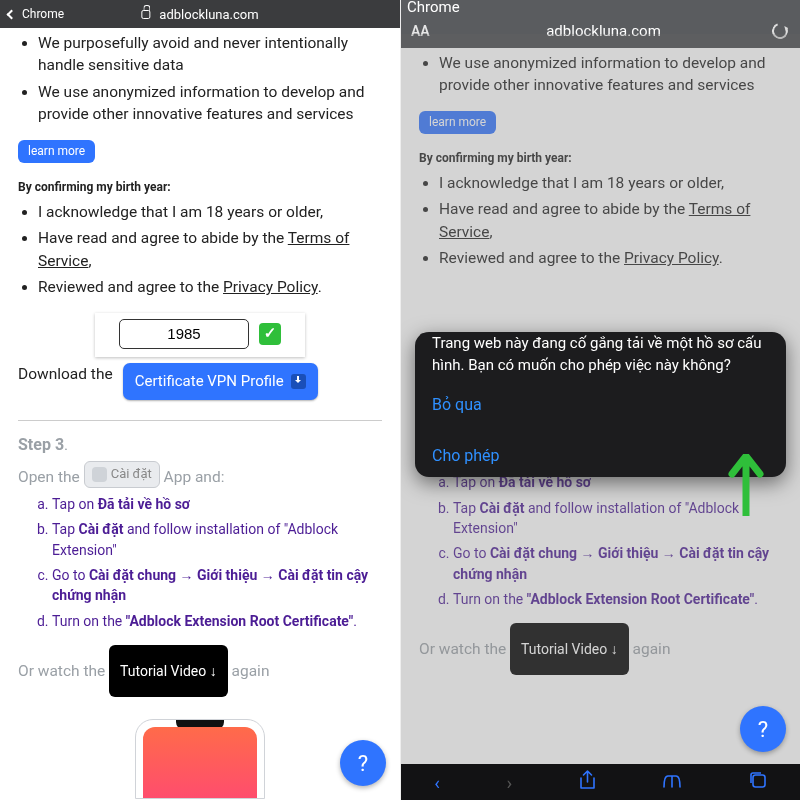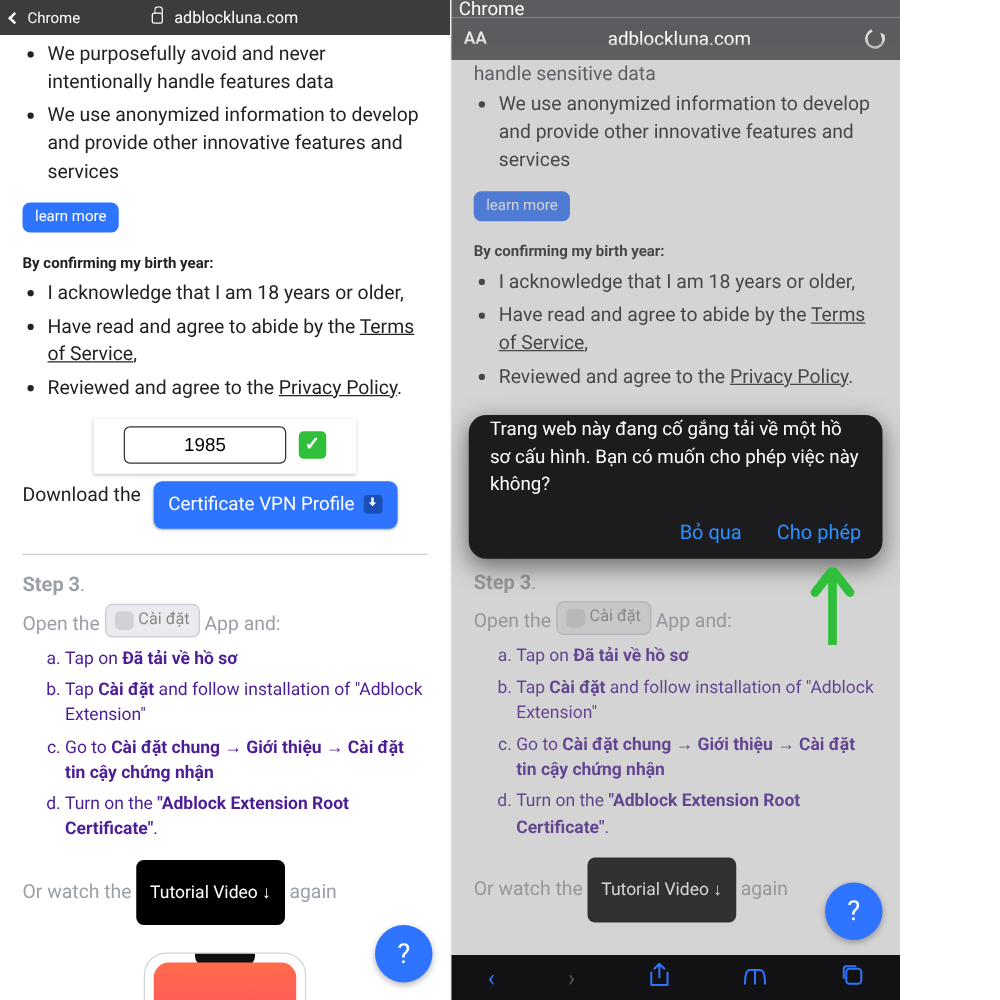--- a/index.html
+++ b/index.html
@@ -1,17 +1,17 @@
 <!DOCTYPE html>
 <html><head>
 <meta charset="utf-8">
 <style>
   * { box-sizing: border-box; margin: 0; padding: 0; }
   body { font-family: -apple-system, BlinkMacSystemFont, "Segoe UI", Roboto, sans-serif; background:#fff; width:800px; height:800px; overflow:hidden; }
-  .wrap { display:flex; width:720px; height:800px; }
+  .wrap { display:flex; width:800px; height:800px; }
   .panel { width:400px; height:800px; position:relative; overflow:hidden; background:#fff; }
   .panel.right { border-left:1px solid #eee; }
   
   .addr { height:28px; background:#3b3c3e; color:#fff; display:flex; align-items:center; font-size:13px; position:relative; }
   .addr .chrome { padding-left:8px; display:flex; align-items:center; gap:4px; font-size:12px; }
   .addr .chev { display:inline-block; width:7px; height:7px; border-left:2px solid #fff; border-bottom:2px solid #fff; transform:rotate(45deg); margin-right:3px;}
   .addr .lock { display:inline-block; width:9px; height:9px; border:1.5px solid #fff; border-radius:2px; position:relative; margin-right:4px;}
   .addr .lock::before { content:""; position:absolute; top:-6px; left:1px; width:5px; height:5px; border:1.5px solid #fff; border-bottom:none; border-radius:3px 3px 0 0;}
   .addr .domain { position:absolute; left:50%; transform:translateX(-50%); display:flex; align-items:center; gap:5px; }
 
@@ -48,21 +48,21 @@
   .fab { position:absolute; right:14px; bottom:14px; width:46px; height:46px; border-radius:50%; background:#2f74ff; color:#fff; font-size:22px; display:flex; align-items:center; justify-content:center; box-shadow:0 2px 5px rgba(0,0,0,.3);}
   .panel.right .fab { bottom:48px; }
   .phonebox { margin:22px auto 0; width:130px; height:80px; border:1px solid #d0d3d8; border-radius:18px 18px 0 0; background:#fff; position:relative;}
   .phonebox .notch{position:absolute;top:0;left:50%;transform:translateX(-50%);width:48px;height:10px;background:#111;border-radius:0 0 8px 8px;}
   .phonebox .screen{position:absolute;top:7px;left:7px;right:7px;bottom:0;background:linear-gradient(#ff6b4a,#ff4d6d);border-radius:12px 12px 0 0;}
 
   
   .dim { position:absolute; inset:34px 0 36px 0; background:rgba(100,100,100,0.28); pointer-events:none; }
   .right .prebar{height:14px;}
   .dialog { position:absolute; left:14px; right:14px; top:332px; background:#1c1c1e; color:#fff; border-radius:14px; padding:1px 17px 10px; font-size:15px; line-height:1.45; box-shadow:0 6px 20px rgba(0,0,0,.5);}
-  .dialog .actions { display:flex; justify-content:flex-end; gap:28px; margin-top:16px; font-size:16px;}
+  .dialog .actions { display:flex; justify-content:flex-end; gap:28px; margin-top:16px; font-size:16px;flex-direction:column;}
   .dialog .actions span { color:#2f90ff; }
   .arrow { position:absolute; right:34px; top:454px; color:#2fbf3a; }
   .arrow svg{display:block;}
   .toolbar { position:absolute; bottom:0; left:0; right:0; height:36px; background:#121214; display:flex; align-items:center; justify-content:space-around; color:#2f74ff; font-size:19px;}
   .toolbar .dis { color:#555; }
   .tb-icon{display:inline-block;}
   .b{font-weight:700;}
   .right .truncline { color:#5b5f66; font-size:15.5px; padding:0 18px; margin-top:2px;}
 </style>
 </head>
@@ -77,21 +77,21 @@
           <span>Chrome</span>
         </div>
       <div class="domain">
           <span class="lock"></span>
           <span>adblockluna.com</span>
         </div>
     </div>
 
     <div class="content">
       <ul class="main">
-        <li>We purposefully avoid and never intentionally handle features data</li>
+        <li>We purposefully avoid and never intentionally handle sensitive data</li>
         <li>We use anonymized information to develop and provide other innovative features and services</li>
       </ul>
       <span class="learn">learn more</span>
 
       <h3 class="confirm">By confirming my birth year:</h3>
       <ul class="main">
         <li>I acknowledge that I am 18 years or older,</li>
         <li><span>Have read and agree to abide by the </span><span class="underline">Terms of Service</span><span>,</span></li>
         <li><span>Reviewed and agree to the </span><span class="underline">Privacy Policy</span><span>.</span></li>
       </ul>
@@ -150,21 +150,20 @@
       </div>
     <div class="addr2">
       <span class="aA">AA</span>
       <div class="domain">
           <span class="lock"></span>
           <span>adblockluna.com</span>
         </div>
       <span class="refresh"></span>
     </div>
 
-    <div class="truncline">handle sensitive data</div>
 
     <div class="content" style="opacity:.88;">
       <ul class="main">
         <li>We use anonymized information to develop and provide other innovative features and services</li>
       </ul>
       <span class="learn">learn more</span>
       <h3 class="confirm">By confirming my birth year:</h3>
       <ul class="main">
         <li>I acknowledge that I am 18 years or older,</li>
         <li><span>Have read and agree to abide by the </span><span class="underline">Terms of Service</span><span>,</span></li>

